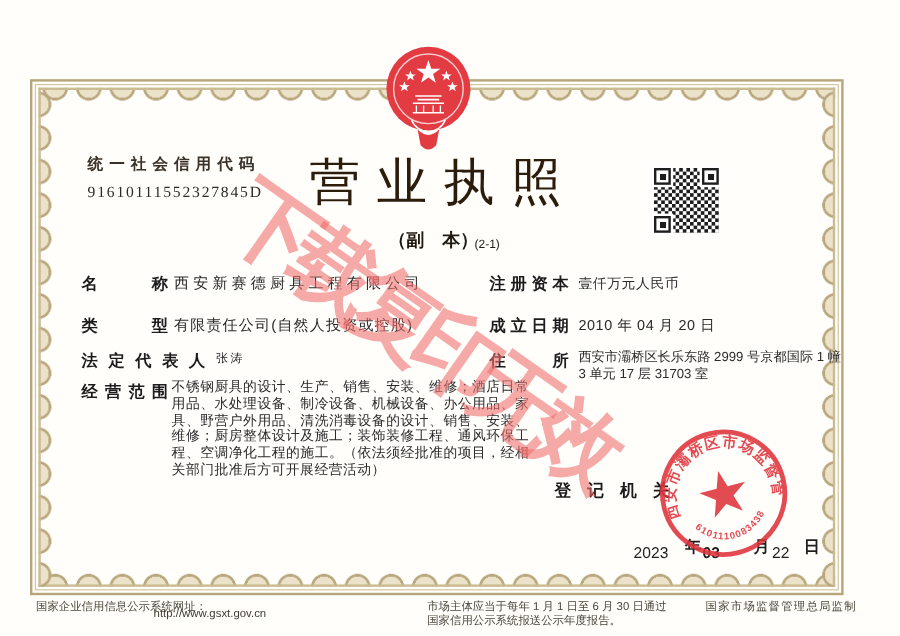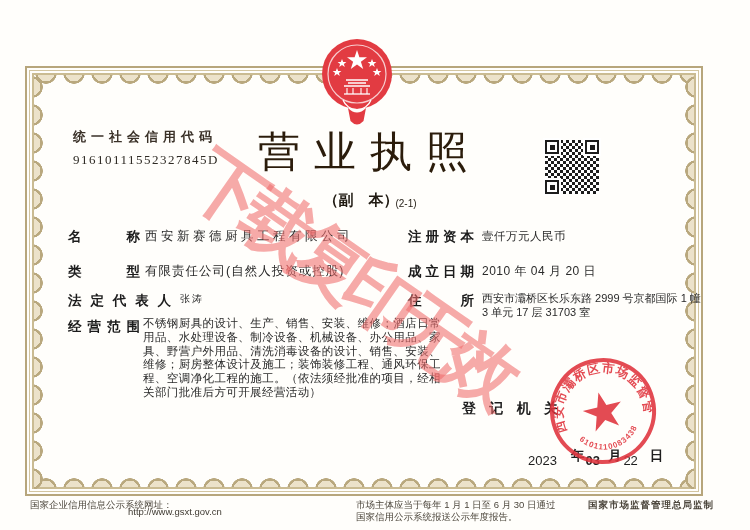--- a/index.html
+++ b/index.html
@@ -67,35 +67,35 @@
   .v-addr   { left:482px; top:291px; width:220px; font-size:11px; line-height:14px; }
 
   
   .reg-label { position:absolute; left:462px; top:400px; width:96px; font-size:14px;
     font-weight:700; color:#1c1c1c; text-align:justify; text-align-last:justify; z-index:2; }
   .seal { position:absolute; left:546px; top:354px; width:114px; height:114px; z-index:5; opacity:.88; }
   .date-line { position:absolute; left:528px; top:447px; width:190px; font-size:13.5px;
     color:#1e1e1e; white-space:nowrap; z-index:4; }
   .date-line .num { display:inline-block; transform:translateY(5px); font-size:13px; }
   .date-line .lab { display:inline-block; font-weight:600; }
-  .d-y{margin-right:14px;} .d-yl{margin-right:1px;} .d-m{margin-right:8px;font-weight:bold;}
+  .d-y{margin-right:14px;} .d-yl{margin-right:1px;} .d-m{margin-right:28px;font-weight:bold;}
   .d-ml{margin-right:2px;} .d-d{margin-right:12px;}
 
   
   .watermark { position:absolute; left:226px; top:130px; z-index:6; white-space:nowrap;
     font-size:74px; font-weight:700; letter-spacing:-12px; color:rgba(240,108,108,0.58);
     transform:rotate(35deg); transform-origin:0 0; pointer-events:none; }
 
   
   .foot { position:absolute; font-size:9.5px; color:#4c463c; }
   .foot-left-label { left:30px; top:499px; }
   .foot-left-url { left:128px; top:506px; color:#3f3a32; }
   .foot-mid1 { left:356px; top:499px; }
   .foot-mid2 { left:356px; top:511px; }
-  .foot-right { left:588px; top:499px; letter-spacing:1px; font-weight:700; }
+  .foot-right { left:588px; top:499px; letter-spacing:1px; font-weight:400; }
 </style>
 </head>
 <body>
 
 <div class="page">
 
   <div class="frame">
     <div class="b-strip b-top"></div>
     <div class="b-strip b-bottom"></div>
     <div class="b-strip b-left"></div>

